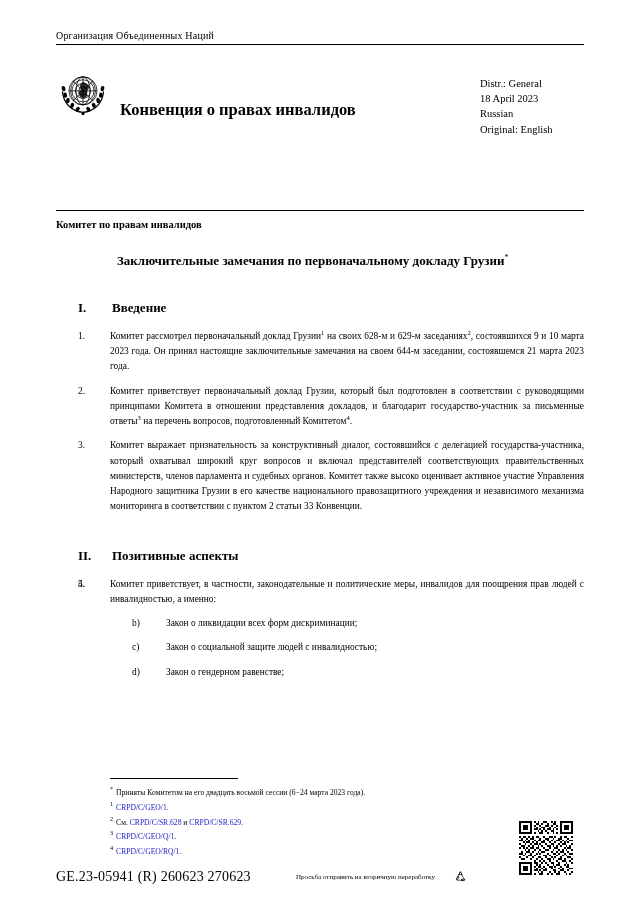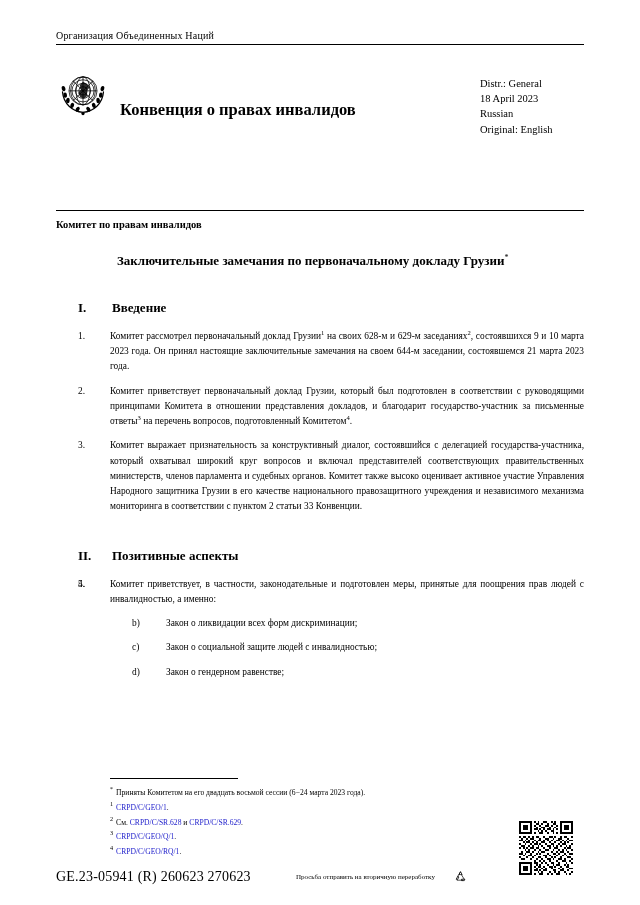--- a/index.html
+++ b/index.html
@@ -214,21 +214,21 @@
     <div class="section-head" style="margin-top:33px;">
       <span class="section-num">II.</span>
       <span class="section-title">Позитивные аспекты</span>
     </div>
 
     <p class="para">
       <span class="pnum">4.</span>
     </p>
 
     <p class="para">
-      <span class="pnum">5.</span><span>Комитет приветствует, в частности, законодательные и подготовлен меры, принятые для поощрения прав людей с инвалидностью, а именно:</span>
+      <span class="pnum">5.</span><span>Комитет приветствует, в частности, законодательные и политические меры, инвалидов для поощрения прав людей с инвалидностью, а именно:</span>
     </p>
 
     <div class="indent-block">
       <p class="sub-item"><span class="slab">b)</span><span>Закон о ликвидации всех форм дискриминации;</span></p>
       <p class="sub-item"><span class="slab">c)</span><span>Закон о социальной защите людей с инвалидностью;</span></p>
       <p class="sub-item"><span class="slab">d)</span><span>Закон о гендерном равенстве;</span></p>
     </div>
 
   </div>
 

